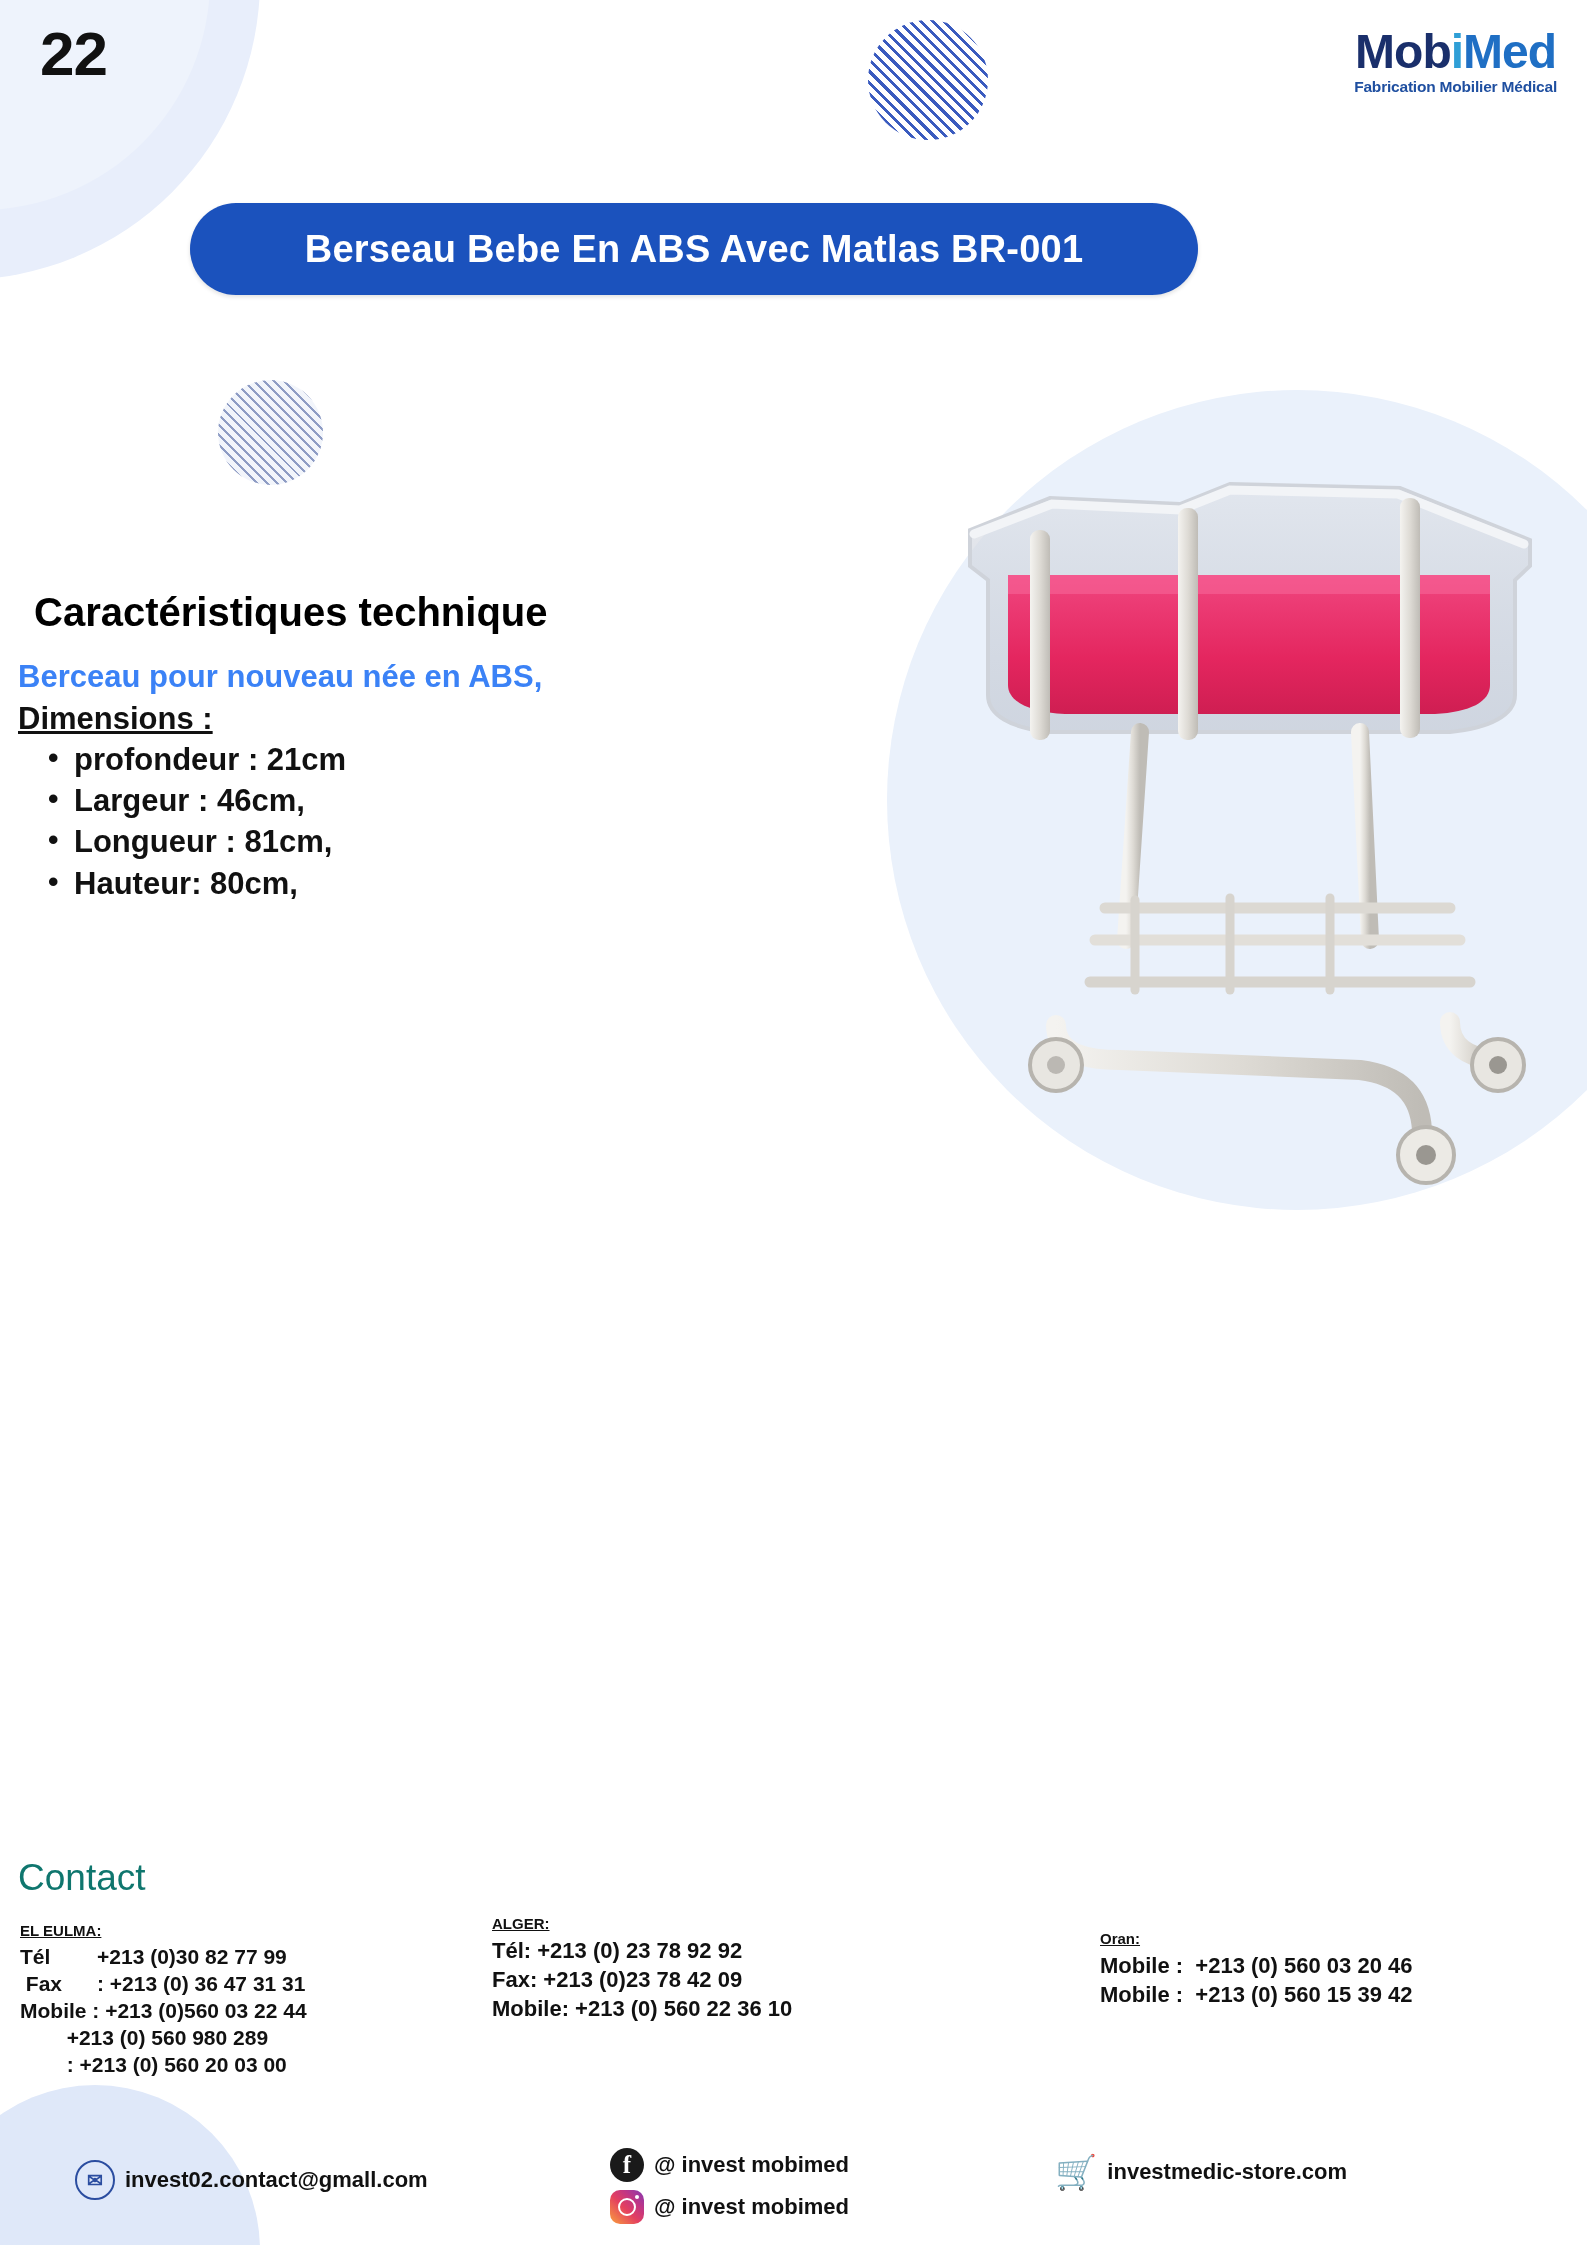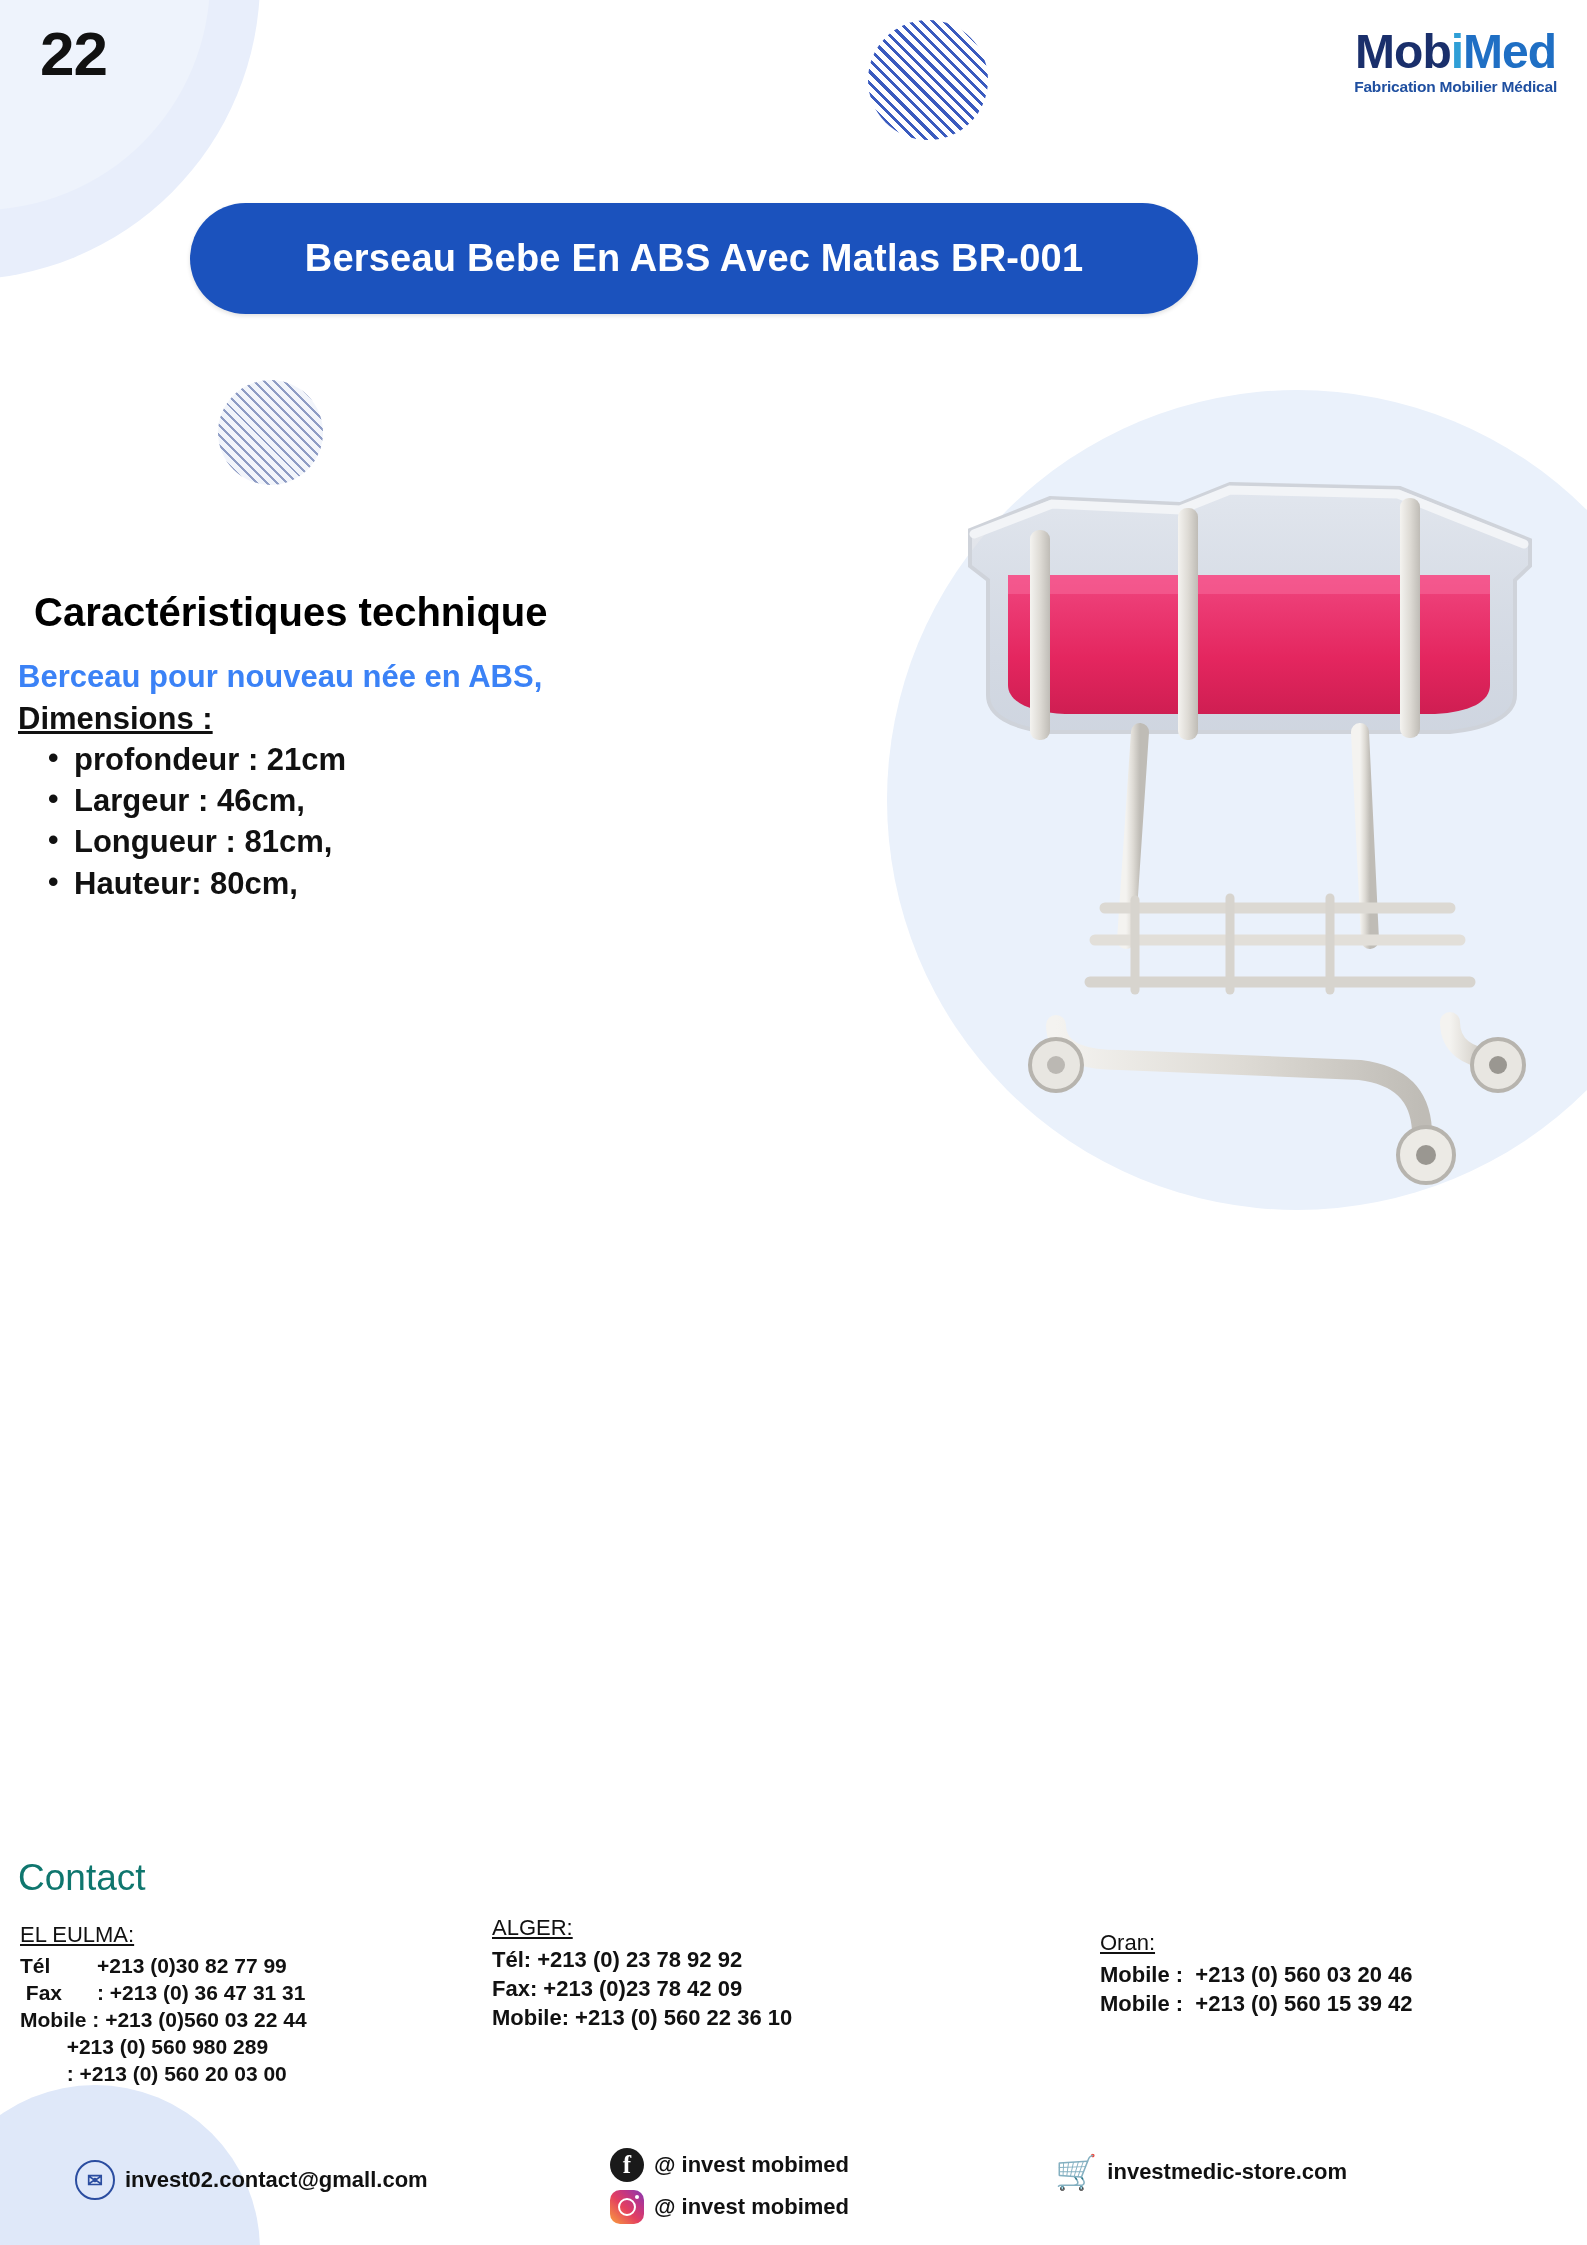--- a/index.html
+++ b/index.html
@@ -105,21 +105,21 @@
     margin-top: 2px;
     letter-spacing: -0.2px;
   }
 
   
   .title-pill {
     position: absolute;
     left: 190px;
     top: 203px;
     width: 1008px;
-    height: 111px;
+    height: 92px;
     background: #1b52bd;
     border-radius: 60px;
     display: flex;
     align-items: center;
     justify-content: center;
     z-index: 6;
     box-shadow: 0 2px 4px rgba(0,0,0,0.12);
   }
   .title-pill span {
     color: #ffffff;
@@ -195,22 +195,22 @@
     color: #0f766e;
     z-index: 6;
   }
   .contact-col {
     position: absolute;
     z-index: 6;
     color: #111111;
   }
   .contact-col h3 {
     margin: 0 0 6px 0;
-    font-size: 22px;
-    font-weight: normal;
+    font-size: 15px;
+    font-weight: bold;
     text-decoration: underline;
   }
   .contact-col p {
     margin: 0 0 3px 0;
     font-size: 21px;
     font-weight: bold;
     white-space: pre;
   }
   .col-eulma { left: 20px; top: 1922px; }
   .col-alger { left: 492px; top: 1915px; }

